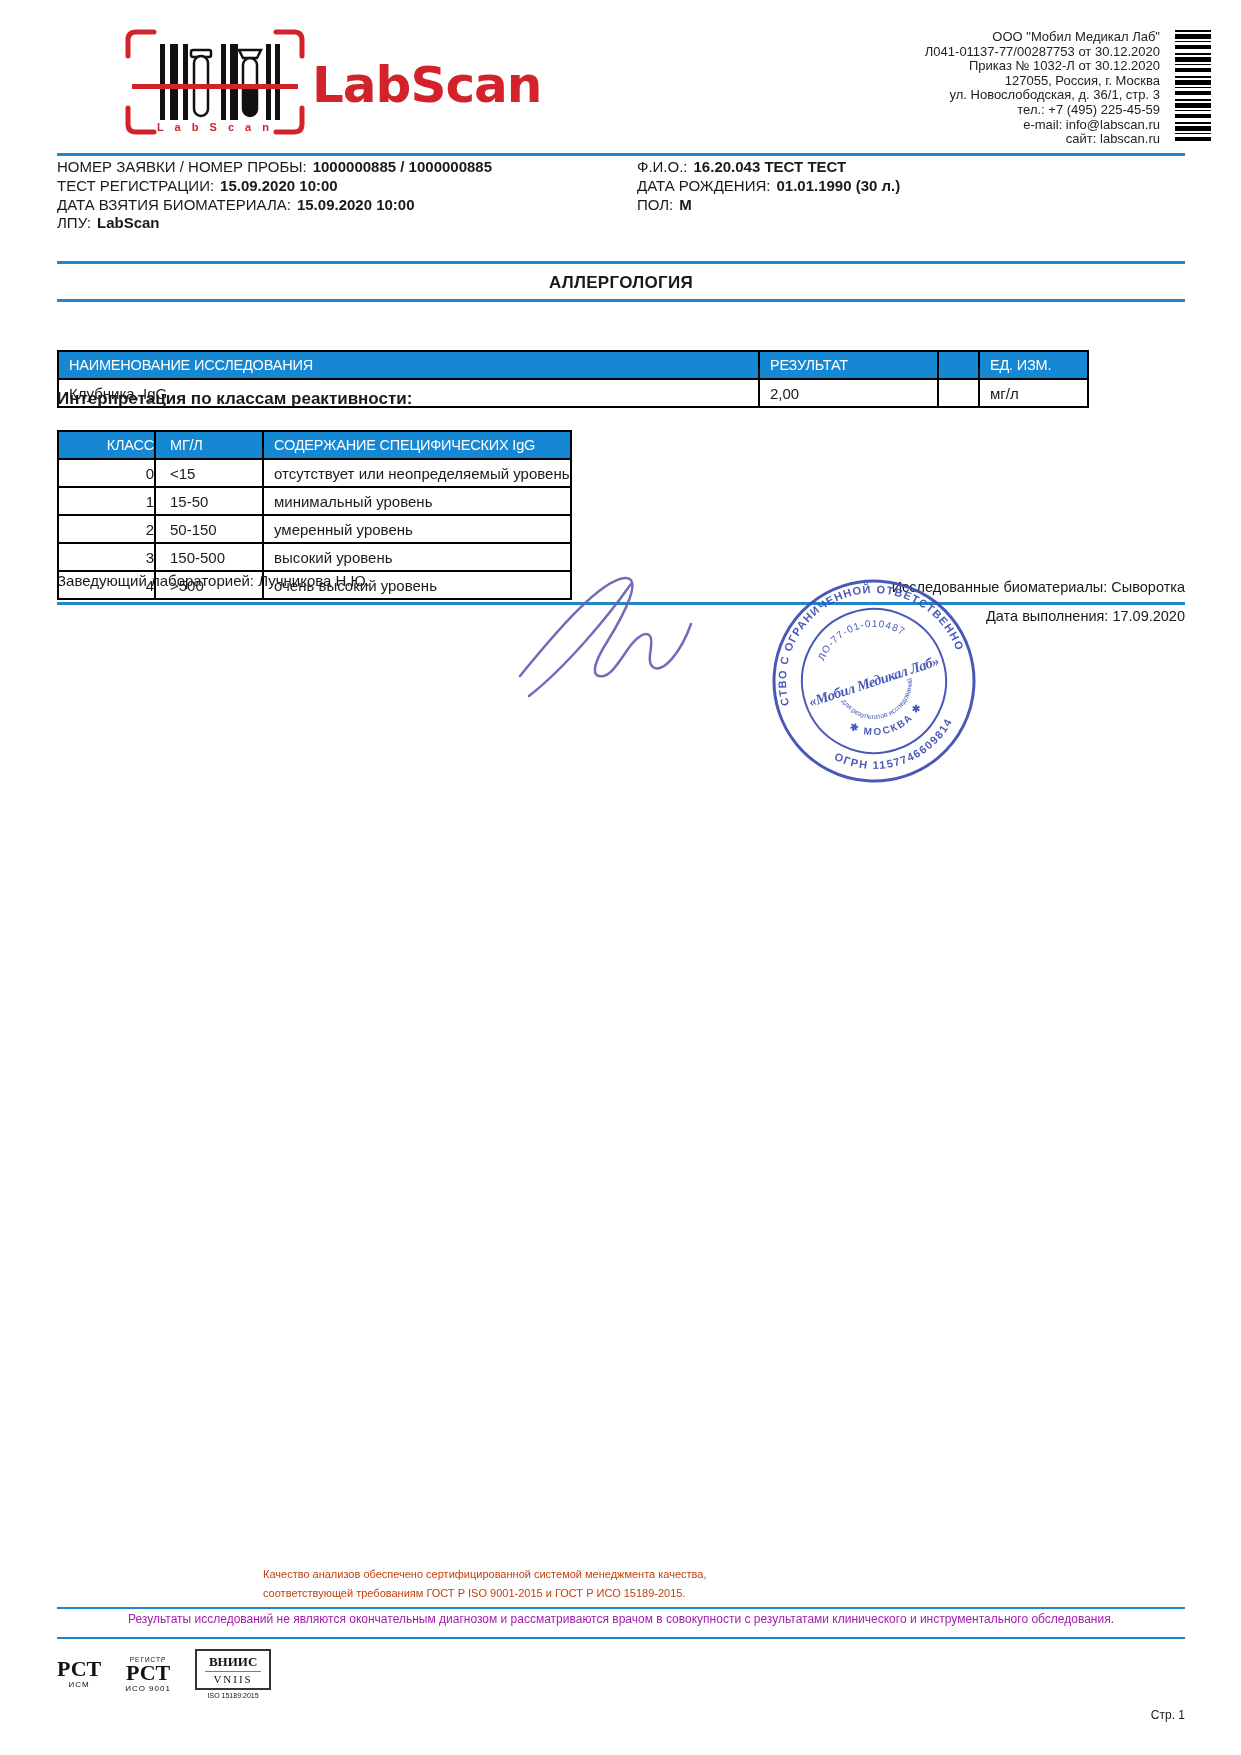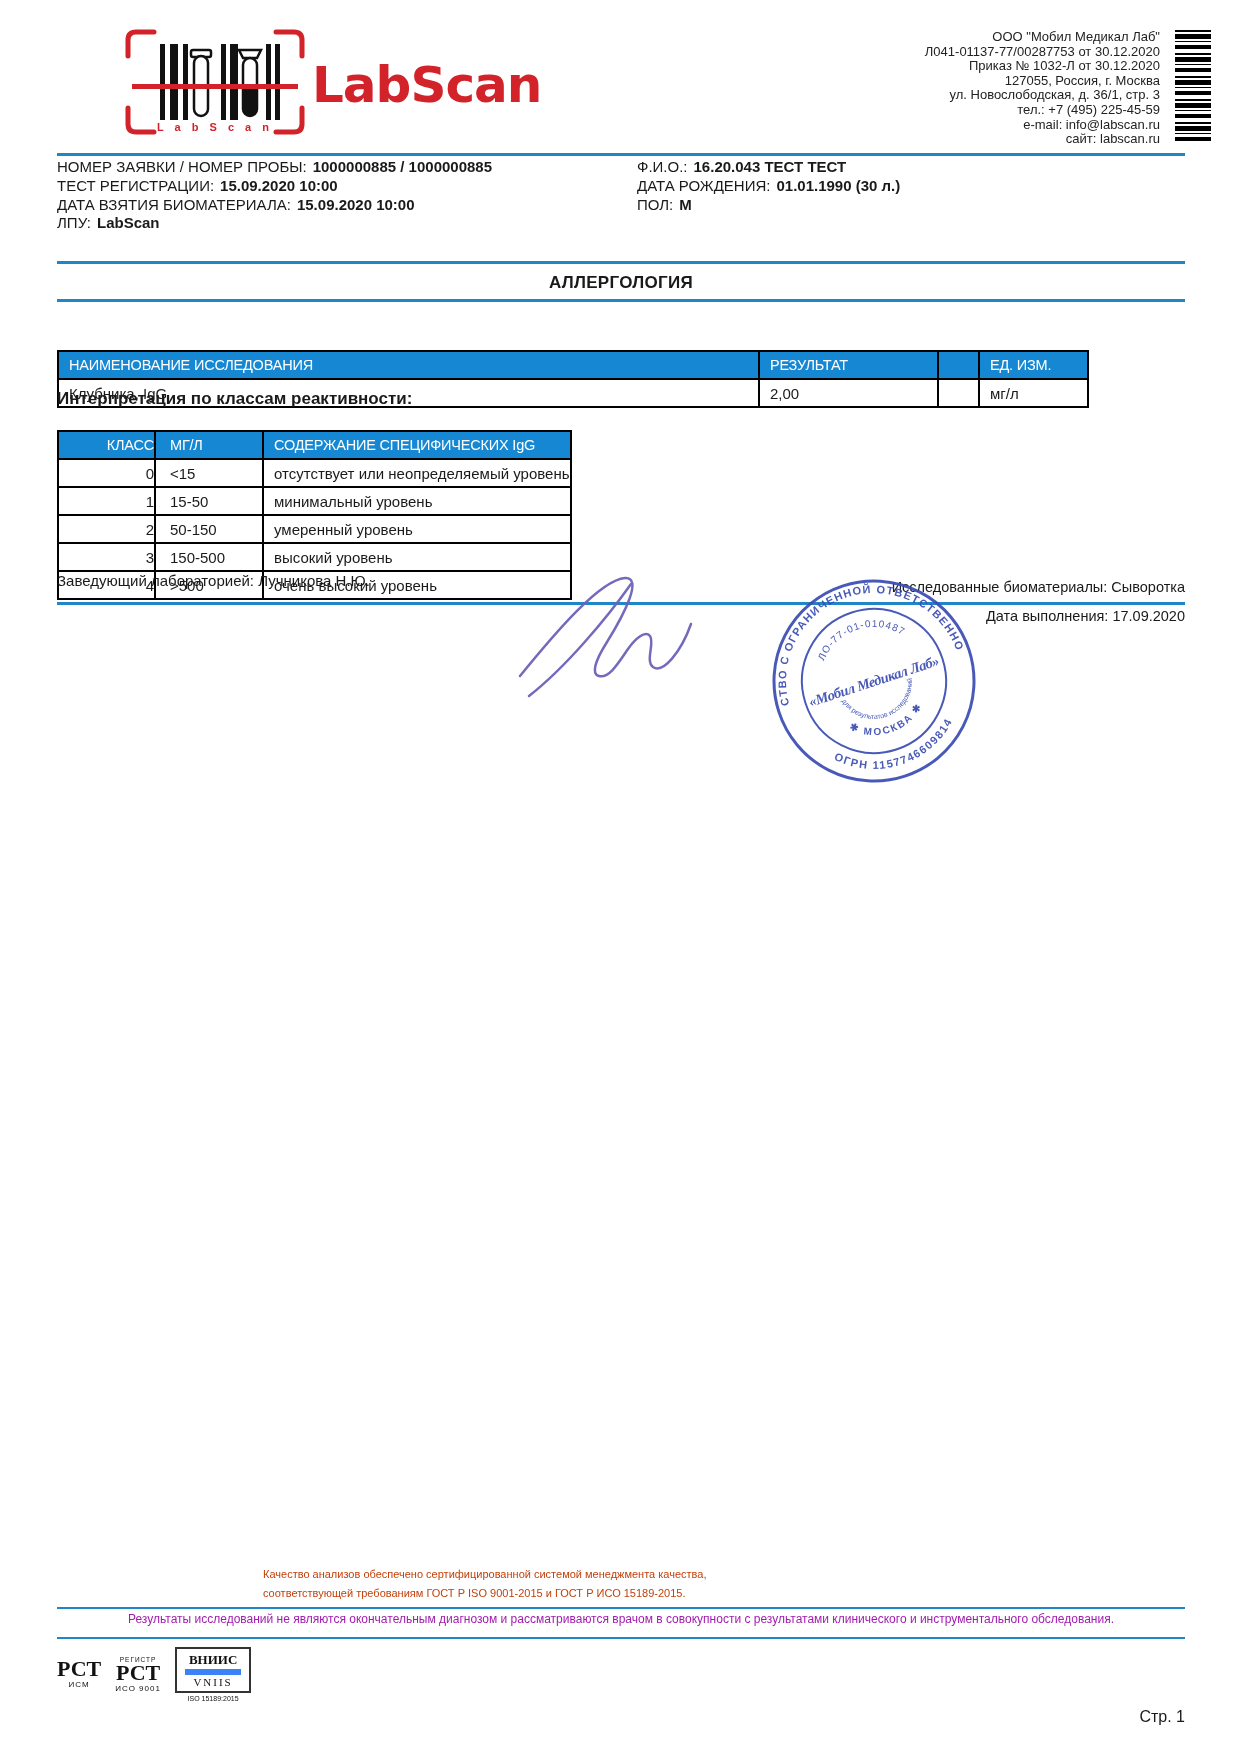--- a/index.html
+++ b/index.html
@@ -42,32 +42,32 @@
   
   .biomat{position:absolute;top:579px;right:56px;font-size:14.5px;}
   .execdate{position:absolute;top:608px;right:56px;font-size:14.5px;}
   .headlab{position:absolute;top:572px;left:57px;font-size:15px;}
   
   .sig{position:absolute;left:495px;top:558px;width:250px;height:150px;}
   .stamp{position:absolute;left:768px;top:575px;width:212px;height:212px;opacity:.92;}
   
   .disclaimer{position:absolute;top:1612px;left:57px;width:1128px;text-align:center;
               font-size:12px;color:#a21caf;}
-  .certs{position:absolute;left:57px;top:1645px;display:flex;gap:14px;align-items:center;height:58px;}
+  .certs{position:absolute;left:57px;top:1645px;display:flex;gap:24px;align-items:center;height:58px;}
   .cert{display:flex;flex-direction:column;align-items:center;justify-content:center;color:#111;}
   .cert-rst{font-family:"Liberation Serif",serif;font-weight:700;font-size:22px;line-height:20px;}
   .cert-arc{font-size:6.5px;letter-spacing:1px;}
   .cert-sub{font-size:8px;letter-spacing:1px;margin-top:1px;}
   .cert-box{border:2px solid #333;padding:3px 8px;display:flex;flex-direction:column;
             align-items:center;font-family:"Liberation Serif",serif;}
-  .cert-box .l1{font-size:13px;font-weight:700;border-bottom:6px solid #3b82f6;padding:0 4px 1px;}
+  .cert-box .l1{font-size:13px;font-weight:700;border-bottom:1px solid #3b82f6;padding:0 4px 1px;}
   .cert-box .l2{font-size:11px;letter-spacing:2px;padding-top:1px;}
   .cert-side{font-size:7px;margin-top:2px;}
   .quality{position:absolute;left:263px;top:1565px;font-size:11px;line-height:19px;color:#c2410c;}
-  .pagenum{position:absolute;top:1708px;right:56px;font-size:16px;}
+  .pagenum{position:absolute;top:1708px;right:56px;font-size:12px;}
 </style>
 </head>
 <body>
 
 <div class="page">
 
   <div class="logo">
     <svg viewBox="0 0 190 116">
       <g stroke="#d2232a" stroke-width="5" fill="none" stroke-linecap="round">
         <path d="M8,32 V16 Q8,8 16,8 H34"></path>

